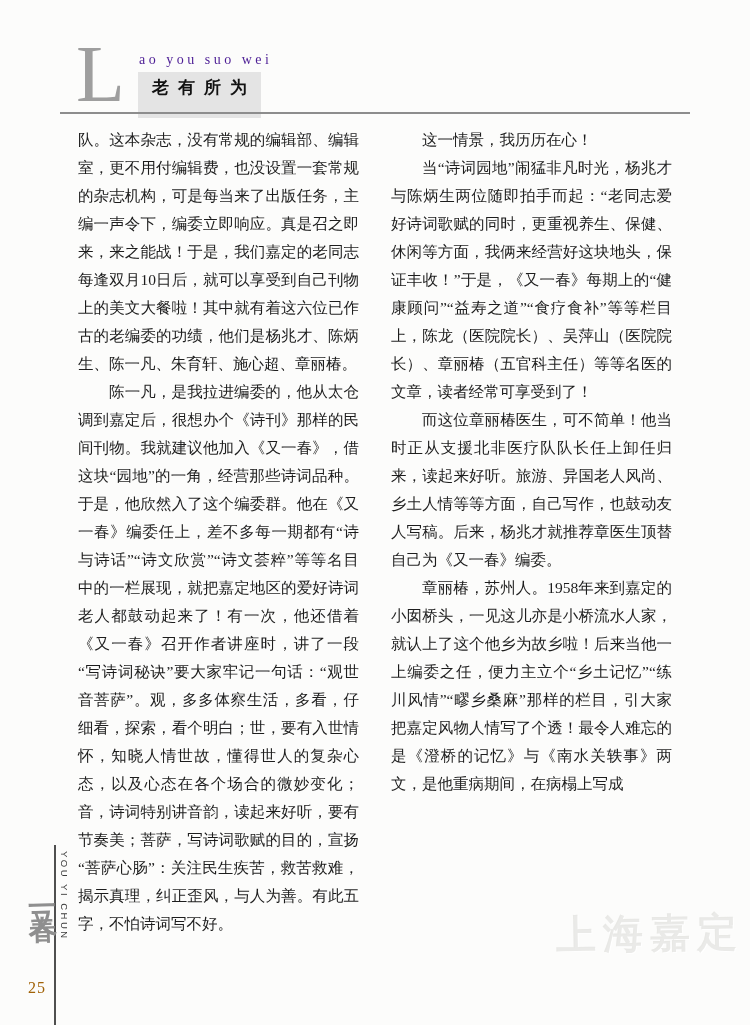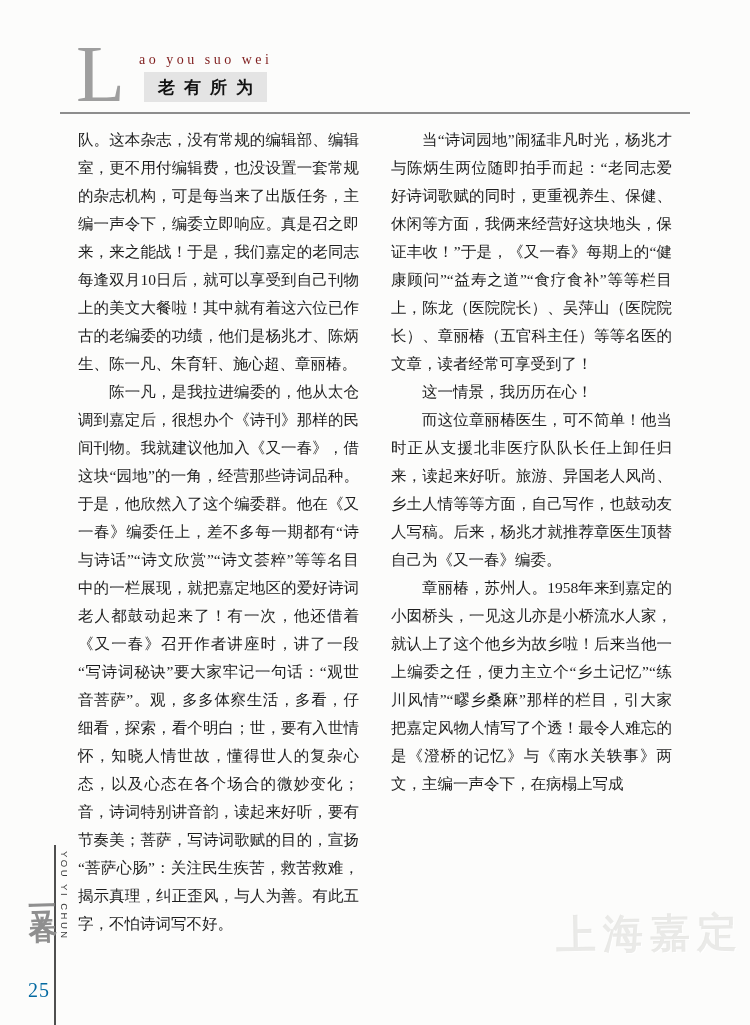--- a/index.html
+++ b/index.html
@@ -9,28 +9,28 @@
     font-family:"Liberation Serif","DejaVu Serif",serif;
   }
   
   .dropcap {
     position:absolute; left:76px; top:34px;
     font-size:80px; line-height:1; color:#9e9e9e;
     font-family:"Liberation Serif","DejaVu Serif",serif;
   }
   .pinyin {
     position:absolute; left:139px; top:52px;
-    font-size:14px; letter-spacing:3.5px; color:#7f1d1d;
+    font-size:14px; letter-spacing:3.5px; color:#4c1d95;
   }
   .section-box {
-    position:absolute; left:144px; top:72px; height:30px;
+    position:absolute; left:138px; top:72px; height:30px;
     background:#e4e4e4; color:#121212;
     font-family:"Liberation Sans","DejaVu Sans",sans-serif;
     font-weight:bold; font-size:17px; letter-spacing:9px;
-    padding:0 5px 0 14px; display:flex; align-items:center;
+    padding:0 5px 16px 14px; display:flex; align-items:center;
   }
   .header-rule {
     position:absolute; left:60px; top:112px; width:630px; height:2px;
     background:#8d8d8d;
   }
   
   .columns {
     position:absolute; left:78px; top:126px; width:594px;
     display:flex; gap:32px;
   }
@@ -55,21 +55,21 @@
   .journal-name {
     position:absolute; left:22px; top:888px;
     writing-mode:vertical-rl;
     font-size:28px; font-weight:bold; color:#8f8f8f;
     letter-spacing:3px;
     font-family:"DejaVu Serif","Liberation Serif",serif;
     transform:rotate(-2deg);
   }
   .page-number {
     position:absolute; left:28px; top:979px;
-    font-size:20px; color:#0369a1; letter-spacing:1px;text-align:center;
+    font-size:16px; color:#a16207; letter-spacing:1px;text-align:center;
   }
   
   .watermark {
     position:absolute; left:556px; top:906px;
     font-size:40px; font-weight:bold; letter-spacing:7px;
     color:rgba(185,185,178,0.30);
     text-shadow:1px 1px 0 rgba(255,255,255,0.85);
     transform:rotate(-1deg);
     font-family:"DejaVu Serif","Liberation Serif",serif;
     white-space:nowrap; pointer-events:none;
@@ -84,24 +84,24 @@
   <div class="pinyin">ao you suo wei</div>
   <div class="section-box">老有所为</div>
   <div class="header-rule"></div>
 
   <main class="columns">
     <div class="col">
       <p>队。这本杂志，没有常规的编辑部、编辑室，更不用付编辑费，也没设置一套常规的杂志机构，可是每当来了出版任务，主编一声令下，编委立即响应。真是召之即来，来之能战！于是，我们嘉定的老同志每逢双月10日后，就可以享受到自己刊物上的美文大餐啦！其中就有着这六位已作古的老编委的功绩，他们是杨兆才、陈炳生、陈一凡、朱育轩、施心超、章丽椿。</p>
       <p class="indent">陈一凡，是我拉进编委的，他从太仓调到嘉定后，很想办个《诗刊》那样的民间刊物。我就建议他加入《又一春》，借这块“园地”的一角，经营那些诗词品种。于是，他欣然入了这个编委群。他在《又一春》编委任上，差不多每一期都有“诗与诗话”“诗文欣赏”“诗文荟粹”等等名目中的一栏展现，就把嘉定地区的爱好诗词老人都鼓动起来了！有一次，他还借着《又一春》召开作者讲座时，讲了一段“写诗词秘诀”要大家牢记一句话：“观世音菩萨”。观，多多体察生活，多看，仔细看，探索，看个明白；世，要有入世情怀，知晓人情世故，懂得世人的复杂心态，以及心态在各个场合的微妙变化；音，诗词特别讲音韵，读起来好听，要有节奏美；菩萨，写诗词歌赋的目的，宣扬“菩萨心肠”：关注民生疾苦，救苦救难，揭示真理，纠正歪风，与人为善。有此五字，不怕诗词写不好。</p>
     </div>
     <div class="col">
+      <p class="indent">这一情景，我历历在心！</p>
       <p class="indent">当“诗词园地”闹猛非凡时光，杨兆才与陈炳生两位随即拍手而起：“老同志爱好诗词歌赋的同时，更重视养生、保健、休闲等方面，我俩来经营好这块地头，保证丰收！”于是，《又一春》每期上的“健康顾问”“益寿之道”“食疗食补”等等栏目上，陈龙（医院院长）、吴萍山（医院院长）、章丽椿（五官科主任）等等名医的文章，读者经常可享受到了！</p>
-      <p class="indent">这一情景，我历历在心！</p>
       <p class="indent">而这位章丽椿医生，可不简单！他当时正从支援北非医疗队队长任上卸任归来，读起来好听。旅游、异国老人风尚、乡土人情等等方面，自己写作，也鼓动友人写稿。后来，杨兆才就推荐章医生顶替自己为《又一春》编委。</p>
-      <p class="indent">章丽椿，苏州人。1958年来到嘉定的小囡桥头，一见这儿亦是小桥流水人家，就认上了这个他乡为故乡啦！后来当他一上编委之任，便力主立个“乡土记忆”“练川风情”“疁乡桑麻”那样的栏目，引大家把嘉定风物人情写了个透！最令人难忘的是《澄桥的记忆》与《南水关轶事》两文，主编一声令下，在病榻上写成</p>
+      <p class="indent">章丽椿，苏州人。1958年来到嘉定的小囡桥头，一见这儿亦是小桥流水人家，就认上了这个他乡为故乡啦！后来当他一上编委之任，便力主立个“乡土记忆”“练川风情”“疁乡桑麻”那样的栏目，引大家把嘉定风物人情写了个透！最令人难忘的是《澄桥的记忆》与《南水关轶事》两文，是他重病期间，在病榻上写成</p>
     </div>
   </main>
 
   <aside>
     <div class="side-line"></div>
     <div class="side-pinyin">YOU YI CHUN</div>
     <div class="journal-name">又一春</div>
     <div class="page-number">25</div>
   </aside>
 

